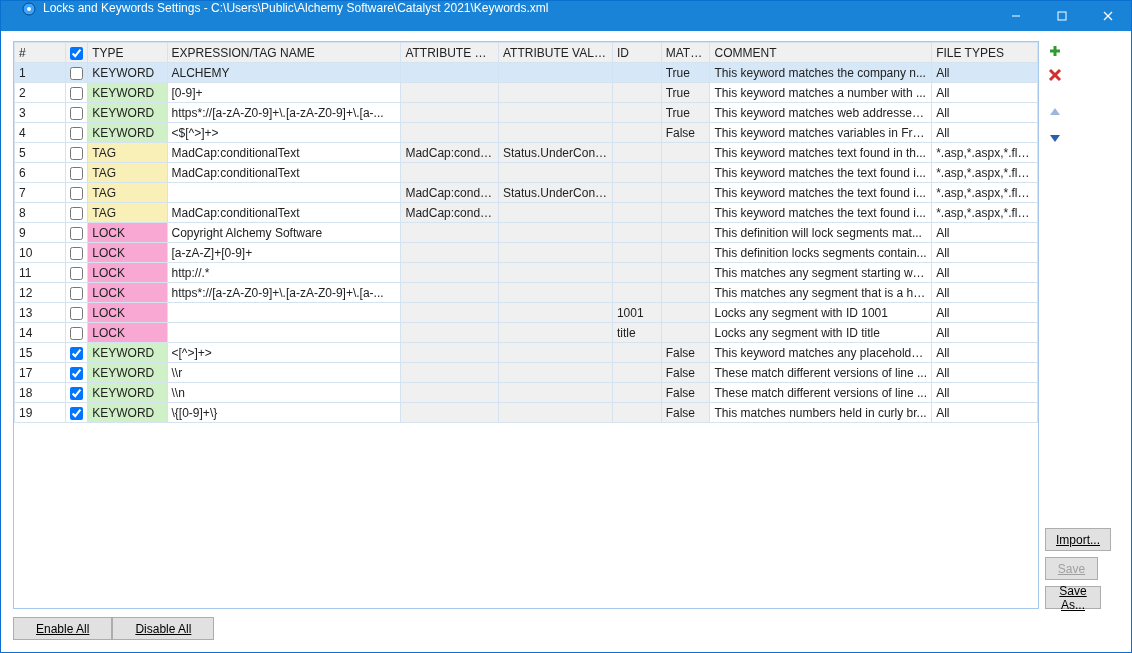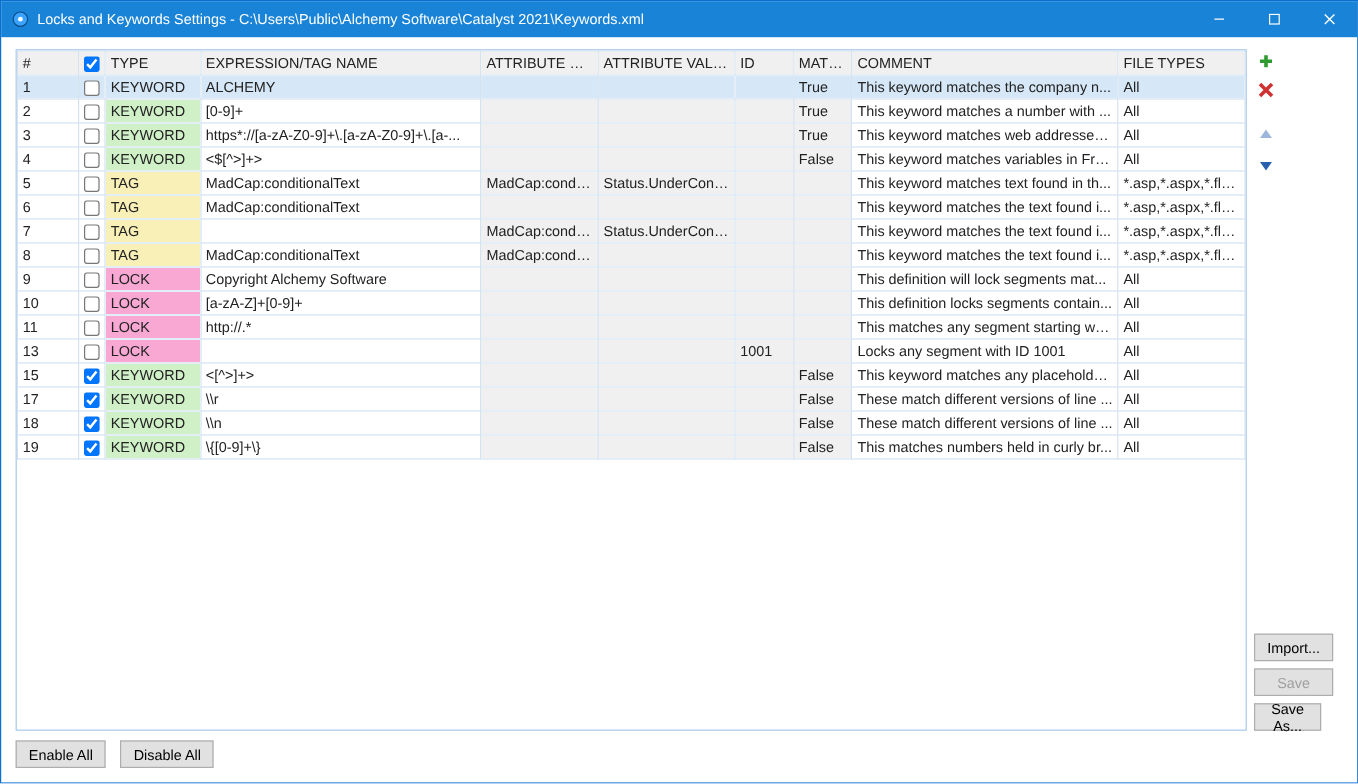--- a/index.html
+++ b/index.html
@@ -1,29 +1,29 @@
 <!DOCTYPE html>
 <html><head>
 <meta charset="utf-8">
 <style>
   * { box-sizing: border-box; }
   html, body { margin:0; padding:0; font-family: "Segoe UI", Tahoma, sans-serif; font-size:12px; color:#222; }
   .window { width:1132px; height:653px; border:1px solid #0a6fd1; background:#fff; display:flex; flex-direction:column; position:relative; }
-  .titlebar { height:30px; background:#1883d7; color:#fff; display:flex; align-items:center; padding-left:8px; }
+  .titlebar { height:30px; background:#1883d7; color:#fff; display:flex; padding-left:20px; }
   .titlebar .icon { width:16px; height:16px; margin-right:6px; display:inline-flex; align-items:center; justify-content:center;}
   .titlebar .title { flex:1; font-size:12px; white-space:nowrap; overflow:hidden; }
   .winbtns { display:flex; height:100%; }
   .winbtn { width:46px; height:100%; display:flex; align-items:center; justify-content:center; color:#fff; }
   .content { flex:1; display:flex; flex-direction:column; padding:10px 12px 12px 12px; min-height:0;}
   .main-row { flex:1; display:flex; min-height:0; }
   .grid-wrap { flex:1; border:1px solid #a6c8ea; display:flex; flex-direction:column; min-height:0; background:#fff;}
   .side-tools { width:80px; display:flex; flex-direction:column; align-items:flex-start; padding-left:6px; gap:4px;}
   .tool { width:20px; height:20px; display:flex; align-items:center; justify-content:center; }
   .side-buttons { width:80px; padding-left:6px; display:flex; flex-direction:column; gap:6px; }
-  .btn { height:23px; border:1px solid #adadad; background:#e1e1e1; font-size:12px; padding:0 10px; display:inline-flex; align-items:center; justify-content:center; cursor:default;}
+  .btn { height:23px; border:1px solid #adadad; background:#e1e1e1; font-size:12px; padding:0 22px; display:inline-flex; align-items:center; justify-content:center; cursor:default;text-decoration:underline;}
   .btn.default { border:1px solid #0078d7; background:#e5f1fb;}
   .btn.disabled { color:#a0a0a0; }
   table { border-collapse:collapse; width:100%; table-layout:fixed; }
   th, td { border:1px solid #d5e3f1; height:20px; padding:0 4px; text-align:left; white-space:nowrap; overflow:hidden; text-overflow:ellipsis; font-size:12px;}
   th { background:#f0f0f0; font-weight:normal; position:relative;}
   .col-num   { width:50px; }
   .col-chk   { width:22px; text-align:center; padding:0;}
   .col-type  { width:78px; }
   .col-expr  { width:230px; }
   .col-attrn { width:96px; }
@@ -31,21 +31,21 @@
   .col-id    { width:48px; }
   .col-match { width:48px; }
   .col-comm  { width:218px; }
   .col-ftype { width:104px; }
   tbody tr.selected td { background:#d6e8f7; }
   td.shaded { background:#f0f0f0; }
   .type-keyword { background:#d0f0c8; }
   .type-tag     { background:#f9f0b8; }
   .type-lock    { background:#f9a8d4; }
   input[type=checkbox]{ width:13px; height:13px; margin:0; vertical-align:middle;}
-  .bottom-left { margin-top:8px; display:flex; gap:12px; }
+  .bottom-left { margin-top:8px; display:flex; gap:0; }
   .dialog-buttons { position:absolute; right:14px; bottom:14px; display:flex; gap:10px;}
   .dialog-buttons .btn { width:75px; justify-content:center;}
   svg { display:block; }
 </style>
 </head>
 <body>
 
 <div class="window">
 
   <div class="titlebar">
@@ -235,29 +235,53 @@
                 <td class="type-lock">LOCK</td>
                 <td>http://.*</td>
                 <td class="shaded"></td>
                 <td class="shaded"></td>
                 <td class="shaded"></td>
                 <td class="shaded"></td>
                 <td>This matches any segment starting wit...</td>
                 <td>All</td>
               </tr>
               <tr>
+                <td>12</td>
+                <td class="col-chk"><input type="checkbox" style=""></td>
+                <td class="type-lock">LOCK</td>
+                <td>https*://[a-zA-Z0-9]+\.[a-zA-Z0-9]+\.[a-...</td>
+                <td class="shaded"></td>
+                <td class="shaded"></td>
+                <td class="shaded"></td>
+                <td class="shaded"></td>
+                <td>This matches any segment that is a htt...</td>
+                <td>All</td>
+              </tr>
+              <tr>
                 <td>13</td>
                 <td class="col-chk"><input type="checkbox" style=""></td>
                 <td class="type-lock">LOCK</td>
                 <td></td>
                 <td class="shaded"></td>
                 <td class="shaded"></td>
                 <td class="shaded">1001</td>
                 <td class="shaded"></td>
                 <td>Locks any segment with ID 1001</td>
+                <td>All</td>
+              </tr>
+              <tr>
+                <td>14</td>
+                <td class="col-chk"><input type="checkbox" style=""></td>
+                <td class="type-lock">LOCK</td>
+                <td></td>
+                <td class="shaded"></td>
+                <td class="shaded"></td>
+                <td class="shaded">title</td>
+                <td class="shaded"></td>
+                <td>Locks any segment with ID title</td>
                 <td>All</td>
               </tr>
               <tr>
                 <td>15</td>
                 <td class="col-chk"><input type="checkbox" checked="" style=""></td>
                 <td class="type-keyword">KEYWORD</td>
                 <td>&lt;[^&gt;]+&gt;</td>
                 <td class="shaded"></td>
                 <td class="shaded"></td>
                 <td class="shaded"></td>
@@ -326,21 +350,21 @@
               </svg>
           </div>
           <div class="tool" title="Down">
             <svg width="14" height="14">
                 <path d="M7 12 L12 5 L2 5 Z" fill="#2a5fb0"></path>
               </svg>
           </div>
         </div>
         <div class="side-buttons">
           <button class="btn" style="width:66px">Import...</button>
-          <button class="btn disabled" style="width:66px">Save</button>
+          <button class="btn disabled" style="width:53px">Save</button>
           <button class="btn" style="width:56px">Save As...</button>
         </div>
       </div>
 
     </div>
 
     <div class="bottom-left">
       <button class="btn">Enable All</button>
       <button class="btn">Disable All</button>
     </div>

